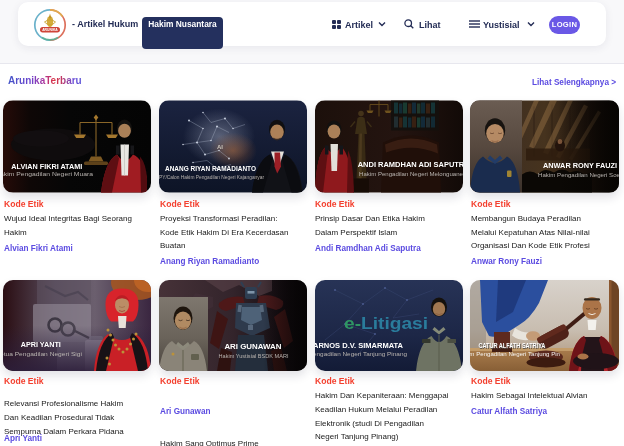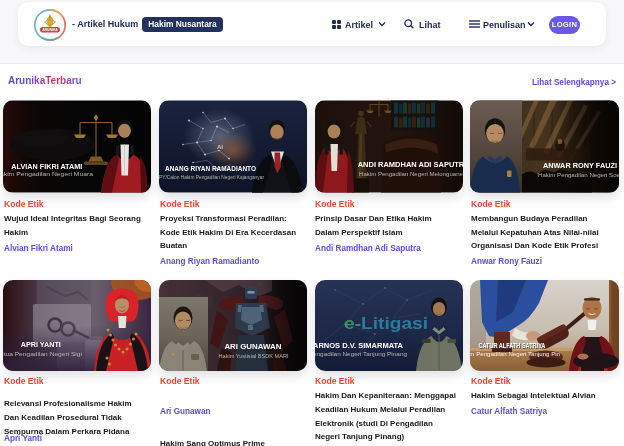--- a/index.html
+++ b/index.html
@@ -11,21 +11,21 @@
   #divider{left:0;top:63px;width:624px;height:1px;background:#e7e7ee;}
   .navtxt{color:#232c55;font-weight:bold;font-size:9px;}
   
   #secttl{left:8px;top:71px;font-size:10px;font-weight:bold;
     background:linear-gradient(90deg,#4456c8 0%,#6a43ce 30%,#a936a0 48%,#dc3545 62%,#c23862 72%,#6a4cd8 88%,#5a55d8 100%);
     -webkit-background-clip:text;background-clip:text;color:transparent;}
   #lihat{right:8px;top:77.5px;font-size:8.2px;font-weight:bold;color:#5b4be1;}
   
   .cimg{position:absolute;border-radius:10px;box-shadow:0 5px 10px rgba(30,30,60,.13);}
   .kode{position:absolute;font-size:8.6px;font-weight:bold;color:#f4402f;line-height:10px;}
-  .ttl{position:absolute;font-size:8px;font-weight:bold;color:#191919;line-height:13.8px;}
+  .ttl{position:absolute;font-size:8px;font-weight:normal;color:#191919;line-height:13.8px;}
   .auth{position:absolute;font-size:8.2px;font-weight:bold;color:#5b4be1;line-height:10px;}
 </style>
 </head>
 <body>
 <div class="abs" id="topstrip"></div>
 <div class="abs" id="hdr"></div>
 <div class="abs" id="divider"></div>
 
 <svg class="abs" style="left:33px;top:8px" width="34" height="34" viewBox="0 0 34 34">
   <circle cx="17" cy="17" r="16.2" fill="#fff"></circle>
@@ -33,21 +33,21 @@
   <path d="M17 1.8 A15.2 15.2 0 0 1 17 32.2" fill="none" stroke="#d8604a" stroke-width="1.7" opacity="0.9"></path>
   <path d="M17 1.8 A15.2 15.2 0 0 1 29.5 8.5" fill="none" stroke="#e0b04e" stroke-width="1.7" opacity="0.9"></path>
   <path d="M9 29.5 A15.2 15.2 0 0 0 25 29.5" fill="none" stroke="#5ab094" stroke-width="1.7" opacity="0.9"></path>
   <ellipse cx="17" cy="13.5" rx="3.2" ry="5.5" fill="#d4ac3a"></ellipse>
   <path d="M17 5.5 l1.2 4 -1.2 1.6 -1.2 -1.6 z" fill="#c09428"></path>
   <path d="M11.5 14 q5.5 -4.5 11 0 q-5.5 6 -11 0 z" fill="none" stroke="#c8a02c" stroke-width="0.9"></path>
   <rect x="7" y="19" width="20" height="5.4" rx="2.7" fill="#cf4438"></rect>
   <text x="17" y="23.1" font-size="3.4" font-weight="bold" fill="#fff" text-anchor="middle" font-family="Liberation Sans,sans-serif">ARUNIKA</text>
 </svg>
 <div class="abs navtxt" style="left:72px;top:19px;font-size:9px;">- Artikel Hukum</div>
-<div class="abs" style="left:142px;top:17px;width:81px;height:15px;background:#24305e;border-radius:4px;color:#fff;font-size:8.4px;font-weight:bold;text-align:center;line-height:15px;">Hakim Nusantara</div>
+<div class="abs" style="left:142px;top:17px;width:81px;height:32px;background:#24305e;border-radius:4px;color:#fff;font-size:8.4px;font-weight:bold;text-align:center;line-height:15px;">Hakim Nusantara</div>
 
 <svg class="abs" style="left:332px;top:19.5px" width="9" height="9" viewBox="0 0 9 9">
   <rect x="0" y="0" width="4" height="4" rx="1" fill="#232c55"></rect>
   <rect x="5" y="0" width="4" height="4" rx="1" fill="#232c55"></rect>
   <rect x="0" y="5" width="4" height="4" rx="1" fill="#232c55"></rect>
   <rect x="5" y="5" width="4" height="4" rx="1" fill="#232c55"></rect>
 </svg>
 <div class="abs navtxt" style="left:345px;top:19.5px;">Artikel</div>
 <svg class="abs" style="left:378px;top:22px" width="8" height="5" viewBox="0 0 8 5">
     <path d="M1 0.5 L4 3.5 L7 0.5" fill="none" stroke="#232c55" stroke-width="1.4"></path>
@@ -55,21 +55,21 @@
 <svg class="abs" style="left:404px;top:19px" width="10" height="10" viewBox="0 0 10 10">
     <circle cx="4.2" cy="4.2" r="3.3" fill="none" stroke="#232c55" stroke-width="1.3"></circle>
     <line x1="6.8" y1="6.8" x2="9.3" y2="9.3" stroke="#232c55" stroke-width="1.3"></line>
   </svg>
 <div class="abs navtxt" style="left:419px;top:19.5px;">Lihat</div>
 <svg class="abs" style="left:469px;top:20px" width="11" height="8" viewBox="0 0 11 8">
   <line x1="0" y1="1" x2="11" y2="1" stroke="#232c55" stroke-width="1.4"></line>
   <line x1="0" y1="4" x2="11" y2="4" stroke="#232c55" stroke-width="1.4"></line>
   <line x1="0" y1="7" x2="11" y2="7" stroke="#232c55" stroke-width="1.4"></line>
 </svg>
-<div class="abs navtxt" style="left:483px;top:19.5px;">Penulisan</div>
+<div class="abs navtxt" style="left:483px;top:19.5px;">Yustisial</div>
 <svg class="abs" style="left:527px;top:22px" width="8" height="5" viewBox="0 0 8 5">
     <path d="M1 0.5 L4 3.5 L7 0.5" fill="none" stroke="#232c55" stroke-width="1.4"></path>
   </svg>
 <div class="abs" style="left:549px;top:16px;width:31px;height:18px;background:#6a58e6;border-radius:9px;color:#fff;font-size:7.6px;font-weight:bold;text-align:center;line-height:18px;letter-spacing:.3px;">LOGIN</div>
 
 <div class="abs" id="secttl" style="top:75px;">ArunikaTerbaru</div>
 <div class="abs" id="lihat">Lihat Selengkapnya &gt;</div>
 
 <svg class="cimg" style="left:3px;top:100px" width="148" height="93" viewBox="0 0 148 92">
   <defs>

